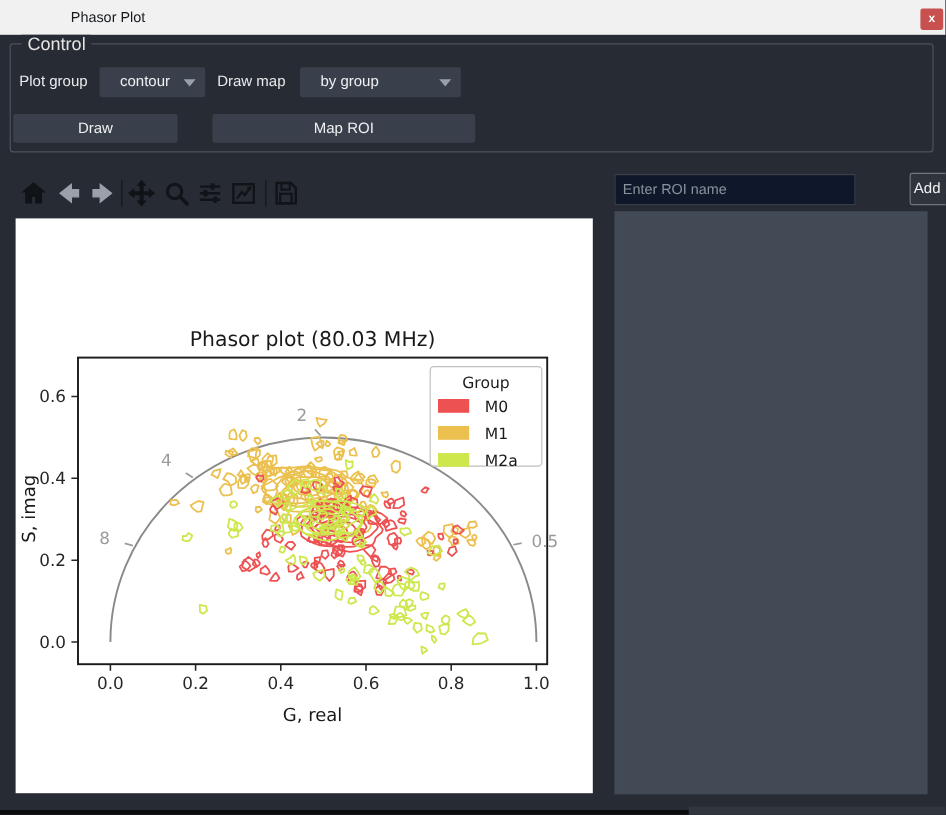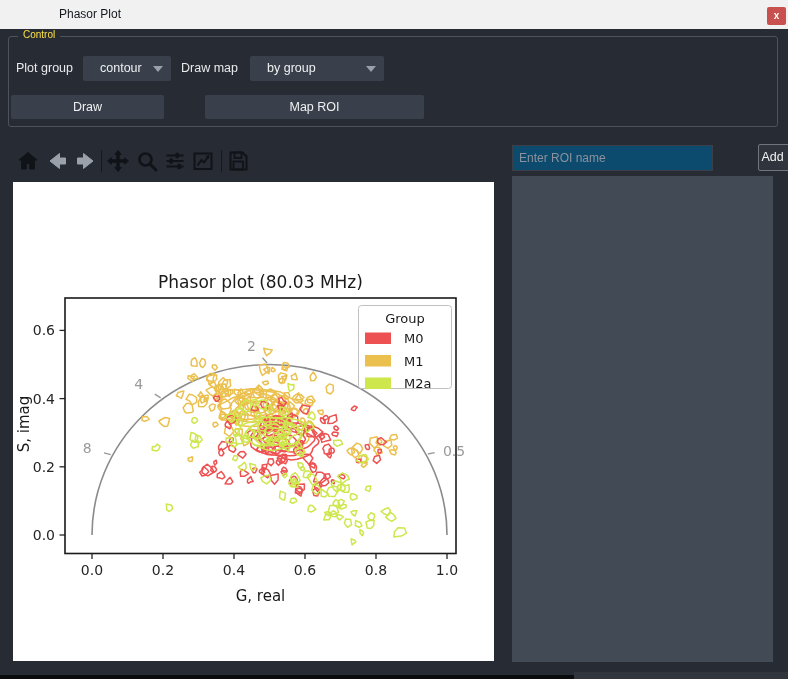--- a/index.html
+++ b/index.html
@@ -8,38 +8,38 @@
   .window { position:relative; width:788px; height:679px; background:#272b33; }
 
   
   .titlebar { position:absolute; left:0; top:0; width:788px; height:29px; background:#f1f1f1; }
   .titlebar .title { position:absolute; left:20px; top:0; line-height:29px; font-size:12px; color:#15181d;margin-left:39px; }
   .close-btn { position:absolute; left:767px; top:7px; width:19px; height:18px; background:#c8504e; border-radius:2px;
                color:#fff; font-size:10px; font-weight:bold; text-align:center; line-height:18px; cursor:pointer; }
 
   
   .groupbox { position:absolute; left:8px; top:36px; width:770px; height:91px; border:1px solid #4d535c; border-radius:3px; }
-  .groupbox-label { position:absolute; left:18px; top:29px; padding:0 5px; background:#272b33; color:#fde047; font-size:10px;text-align:center; }
+  .groupbox-label { position:absolute; left:18px; top:29px; padding:0 5px; background:#272b33; color:#e5e5e5; font-size:15px;text-align:center; }
   .ui-label { position:absolute; color:#e8eaec; font-size:12.5px; height:16px; line-height:16px; }
   .select { position:absolute; height:25px; background:#3a404b; border-radius:2px; color:#eef0f2; font-size:12.5px;
             line-height:25px; padding-left:17px; cursor:pointer; }
   .select .arrow { position:absolute; right:8px; top:10px; width:0; height:0;
                    border-left:5px solid transparent; border-right:5px solid transparent; border-top:6px solid #99a0aa; }
   .btn { position:absolute; height:24px; background:#3a404b; border-radius:2px; color:#eef0f2; font-size:12.5px;
          text-align:center; line-height:24px; cursor:pointer; }
   .file-list { position:absolute; left:399px; top:50px; width:375px; height:72px; background:#39404b; border-radius:1px; overflow:hidden; }
   .file-item { height:17px; line-height:17px; background:#7e8a98; color:#f4f6f8; font-size:12px; padding-left:5px; }
 
   
   .toolbar { position:absolute; left:0; top:145px; width:500px; height:32px; }
   .tool-btn { position:absolute; top:4px; width:24px; height:24px; cursor:pointer; }
   .tool-sep { position:absolute; top:5px; width:1px; height:22px; background:#15181c; }
 
   
-  .roi-input { position:absolute; left:512px; top:145px; width:201px; height:26px; background:#0c4a6e;
+  .roi-input { position:absolute; left:512px; top:145px; width:201px; height:26px; background:#0f172a;
                border:1px solid #3b4048; color:#dfe2e6; font-size:12px; padding:0 6px; font-family:"Liberation Sans",sans-serif; }
   .roi-input::placeholder { color:#8b929c; }
   .add-roi-btn { position:absolute; left:718px; top:144px; width:55px; height:27px; background:#30353d;
                  border:1px solid #70767e; border-radius:2px; color:#f0f2f4; font-size:12.5px; text-align:center; line-height:25px; cursor:pointer;margin-left:40px; }
   .roi-panel { position:absolute; left:512px; top:176px; width:261px; height:486px; background:#424a56; }
 
   
   .figure { position:absolute; left:13px; top:182px; width:481px; height:479px; background:#ffffff; }
   .figure svg { display:block; }
 
@@ -66,22 +66,22 @@
     <span class="arrow"></span>
   </div>
 
   <div class="ui-label" style="left:181px; top:60px;">Draw map</div>
   <div class="select" style="left:250px; top:56px; width:134px;">
     <span>by group</span>
     <span class="arrow"></span>
   </div>
 
 
-  <div class="btn" style="left:11px; top:95px; width:153px;">Draw</div>
-  <div class="btn" style="left:177px; top:95px; width:219px;margin-left:28px;">Map ROI</div>
+  <div class="btn" style="left:11px; top:95px; width:137px;">Draw</div>
+  <div class="btn" style="left:177px; top:95px; width:219px;">Map ROI</div>
 
   <div class="toolbar" id="toolbar">
       <div class="tool-btn" style="left: 16px;"><svg viewBox="0 0 24 24" width="24" height="24" fill="#101317" stroke="#101317">
           <path d="M12 3.5 L21 11 H18.5 V20 H13.8 V14.5 H10.2 V20 H5.5 V11 H3 Z"></path>
         </svg></div>
       <div class="tool-btn" style="left: 45px;"><svg viewBox="0 0 24 24" width="24" height="24" fill="#9aa1aa" stroke="#9aa1aa">
           <path d="M14.5 4.5 L5 12 L14.5 19.5 V15 H20.5 V9 H14.5 Z"></path>
         </svg></div>
       <div class="tool-btn" style="left: 74px;"><svg viewBox="0 0 24 24" width="24" height="24" fill="#9aa1aa" stroke="#9aa1aa">
           <path d="M9.5 4.5 L19 12 L9.5 19.5 V15 H3.5 V9 H9.5 Z"></path>

